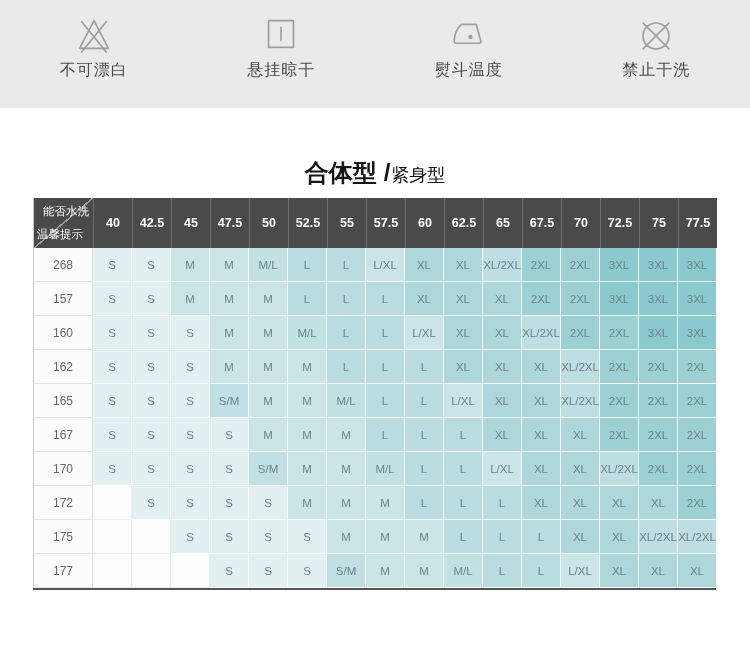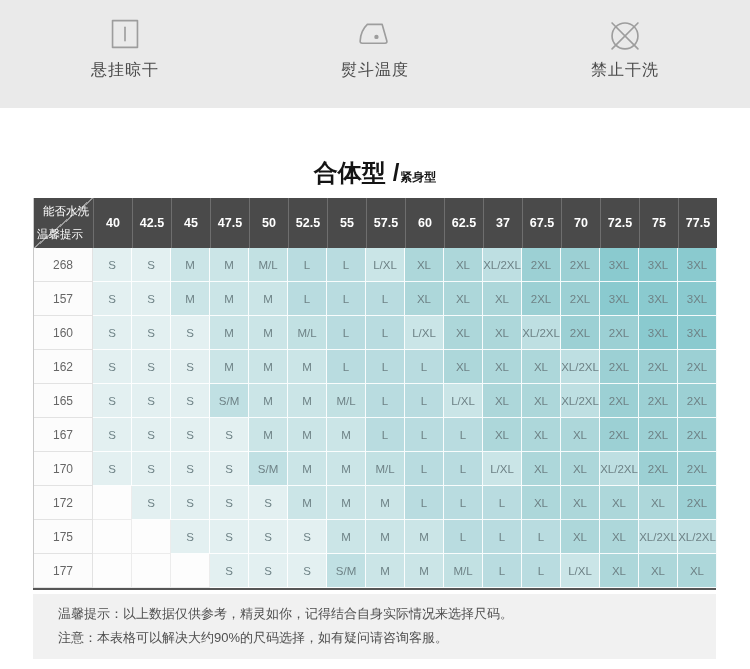--- a/index.html
+++ b/index.html
@@ -10,21 +10,21 @@
   }
   
   .care-strip{height:108px;background:#eaeaea;display:flex}
   .care{flex:1;display:flex;flex-direction:column;align-items:center;padding-top:11px}
   .care svg{display:block}
   .care .lbl{margin-top:3px;font-size:16px;color:#4a4a4a;letter-spacing:1px}
   
   .title-row{margin-top:50px;text-align:center;color:#141414;height:30px;line-height:30px}
   .t1{font-size:24px;font-weight:bold}
   .tsep{font-size:24px;font-weight:bold;margin:0 1px 0 7px}
-  .t2{font-size:12px;font-weight:bold}
+  .t2{font-size:18px;font-weight:normal}
   
   .table-wrap{margin:10px 0 0 33px;width:683px;border-bottom:2px solid #565656}
   .size-table{
     display:grid;grid-template-columns:59px repeat(16,39px);
     border-left:1px solid #c9c9c9;border-right:1px solid #c9c9c9;
   }
   .cell{display:flex;align-items:center;justify-content:center;box-sizing:border-box}
   .whead{height:50px;background:#4a4a4a;color:#fff;font-size:12.5px;font-weight:bold;
          border-left:1px solid #6e6e6e}
   .corner{
@@ -49,20 +49,28 @@
   .notes p{margin:0}
 </style>
 </head>
 <body>
 
 <div>
 
   <div class="care-strip">
     <div class="care">
       <svg width="46" height="46" viewBox="0 0 48 48" fill="none" stroke="#9d9d9d" stroke-width="1.7" stroke-linecap="round" stroke-linejoin="round">
+        <path d="M24 10 L9 39 L39 39 Z"></path>
+        <path d="M11 11 L37 43"></path>
+        <path d="M37 11 L11 43"></path>
+      </svg>
+      <span class="lbl">不可漂白</span>
+    </div>
+    <div class="care">
+      <svg width="46" height="46" viewBox="0 0 48 48" fill="none" stroke="#9d9d9d" stroke-width="1.7" stroke-linecap="round" stroke-linejoin="round">
         <rect x="11" y="10" width="26" height="28"></rect>
         <path d="M24 17 L24 31"></path>
       </svg>
       <span class="lbl">悬挂晾干</span>
     </div>
     <div class="care">
       <svg width="46" height="46" viewBox="0 0 48 48" fill="none" stroke="#9d9d9d" stroke-width="1.7" stroke-linecap="round" stroke-linejoin="round">
         <path d="M16 14 L31.5 14 L36.3 31 Q37 33.6 34.4 33.6 L10.6 33.6 Q8.4 33.6 8.5 31.4 Q9 20.6 16 14 Z"></path>
         <circle cx="25.5" cy="27" r="2.3" fill="#9d9d9d" stroke="none"></circle>
       </svg>
@@ -91,21 +99,21 @@
         <div class="cell whead">40</div>
         <div class="cell whead">42.5</div>
         <div class="cell whead">45</div>
         <div class="cell whead">47.5</div>
         <div class="cell whead">50</div>
         <div class="cell whead">52.5</div>
         <div class="cell whead">55</div>
         <div class="cell whead">57.5</div>
         <div class="cell whead">60</div>
         <div class="cell whead">62.5</div>
-        <div class="cell whead">37</div>
+        <div class="cell whead">65</div>
         <div class="cell whead">67.5</div>
         <div class="cell whead">70</div>
         <div class="cell whead">72.5</div>
         <div class="cell whead">75</div>
         <div class="cell whead">77.5</div>
         <div class="cell hlabel">268</div>
         <div class="cell scell" style="background:#e3f0f1">S</div>
         <div class="cell scell" style="background:#e3f0f1">S</div>
         <div class="cell scell" style="background:#cbe5e7">M</div>
         <div class="cell scell" style="background:#cbe5e7">M</div>
@@ -270,18 +278,14 @@
         <div class="cell scell" style="background:#c2e1e3">M/L</div>
         <div class="cell scell" style="background:#b9dce0">L</div>
         <div class="cell scell" style="background:#b9dce0">L</div>
         <div class="cell scell" style="background:#cae5e7">L/XL</div>
         <div class="cell scell" style="background:#add7da">XL</div>
         <div class="cell scell" style="background:#add7da">XL</div>
         <div class="cell scell" style="background:#add7da">XL</div>
       </div>
   </div>
 
-  <div class="notes">
-    <p>温馨提示：以上数据仅供参考，精灵如你，记得结合自身实际情况来选择尺码。</p>
-    <p>注意：本表格可以解决大约90%的尺码选择，如有疑问请咨询客服。</p>
-  </div>
 
 </div>
 
 </body></html>

